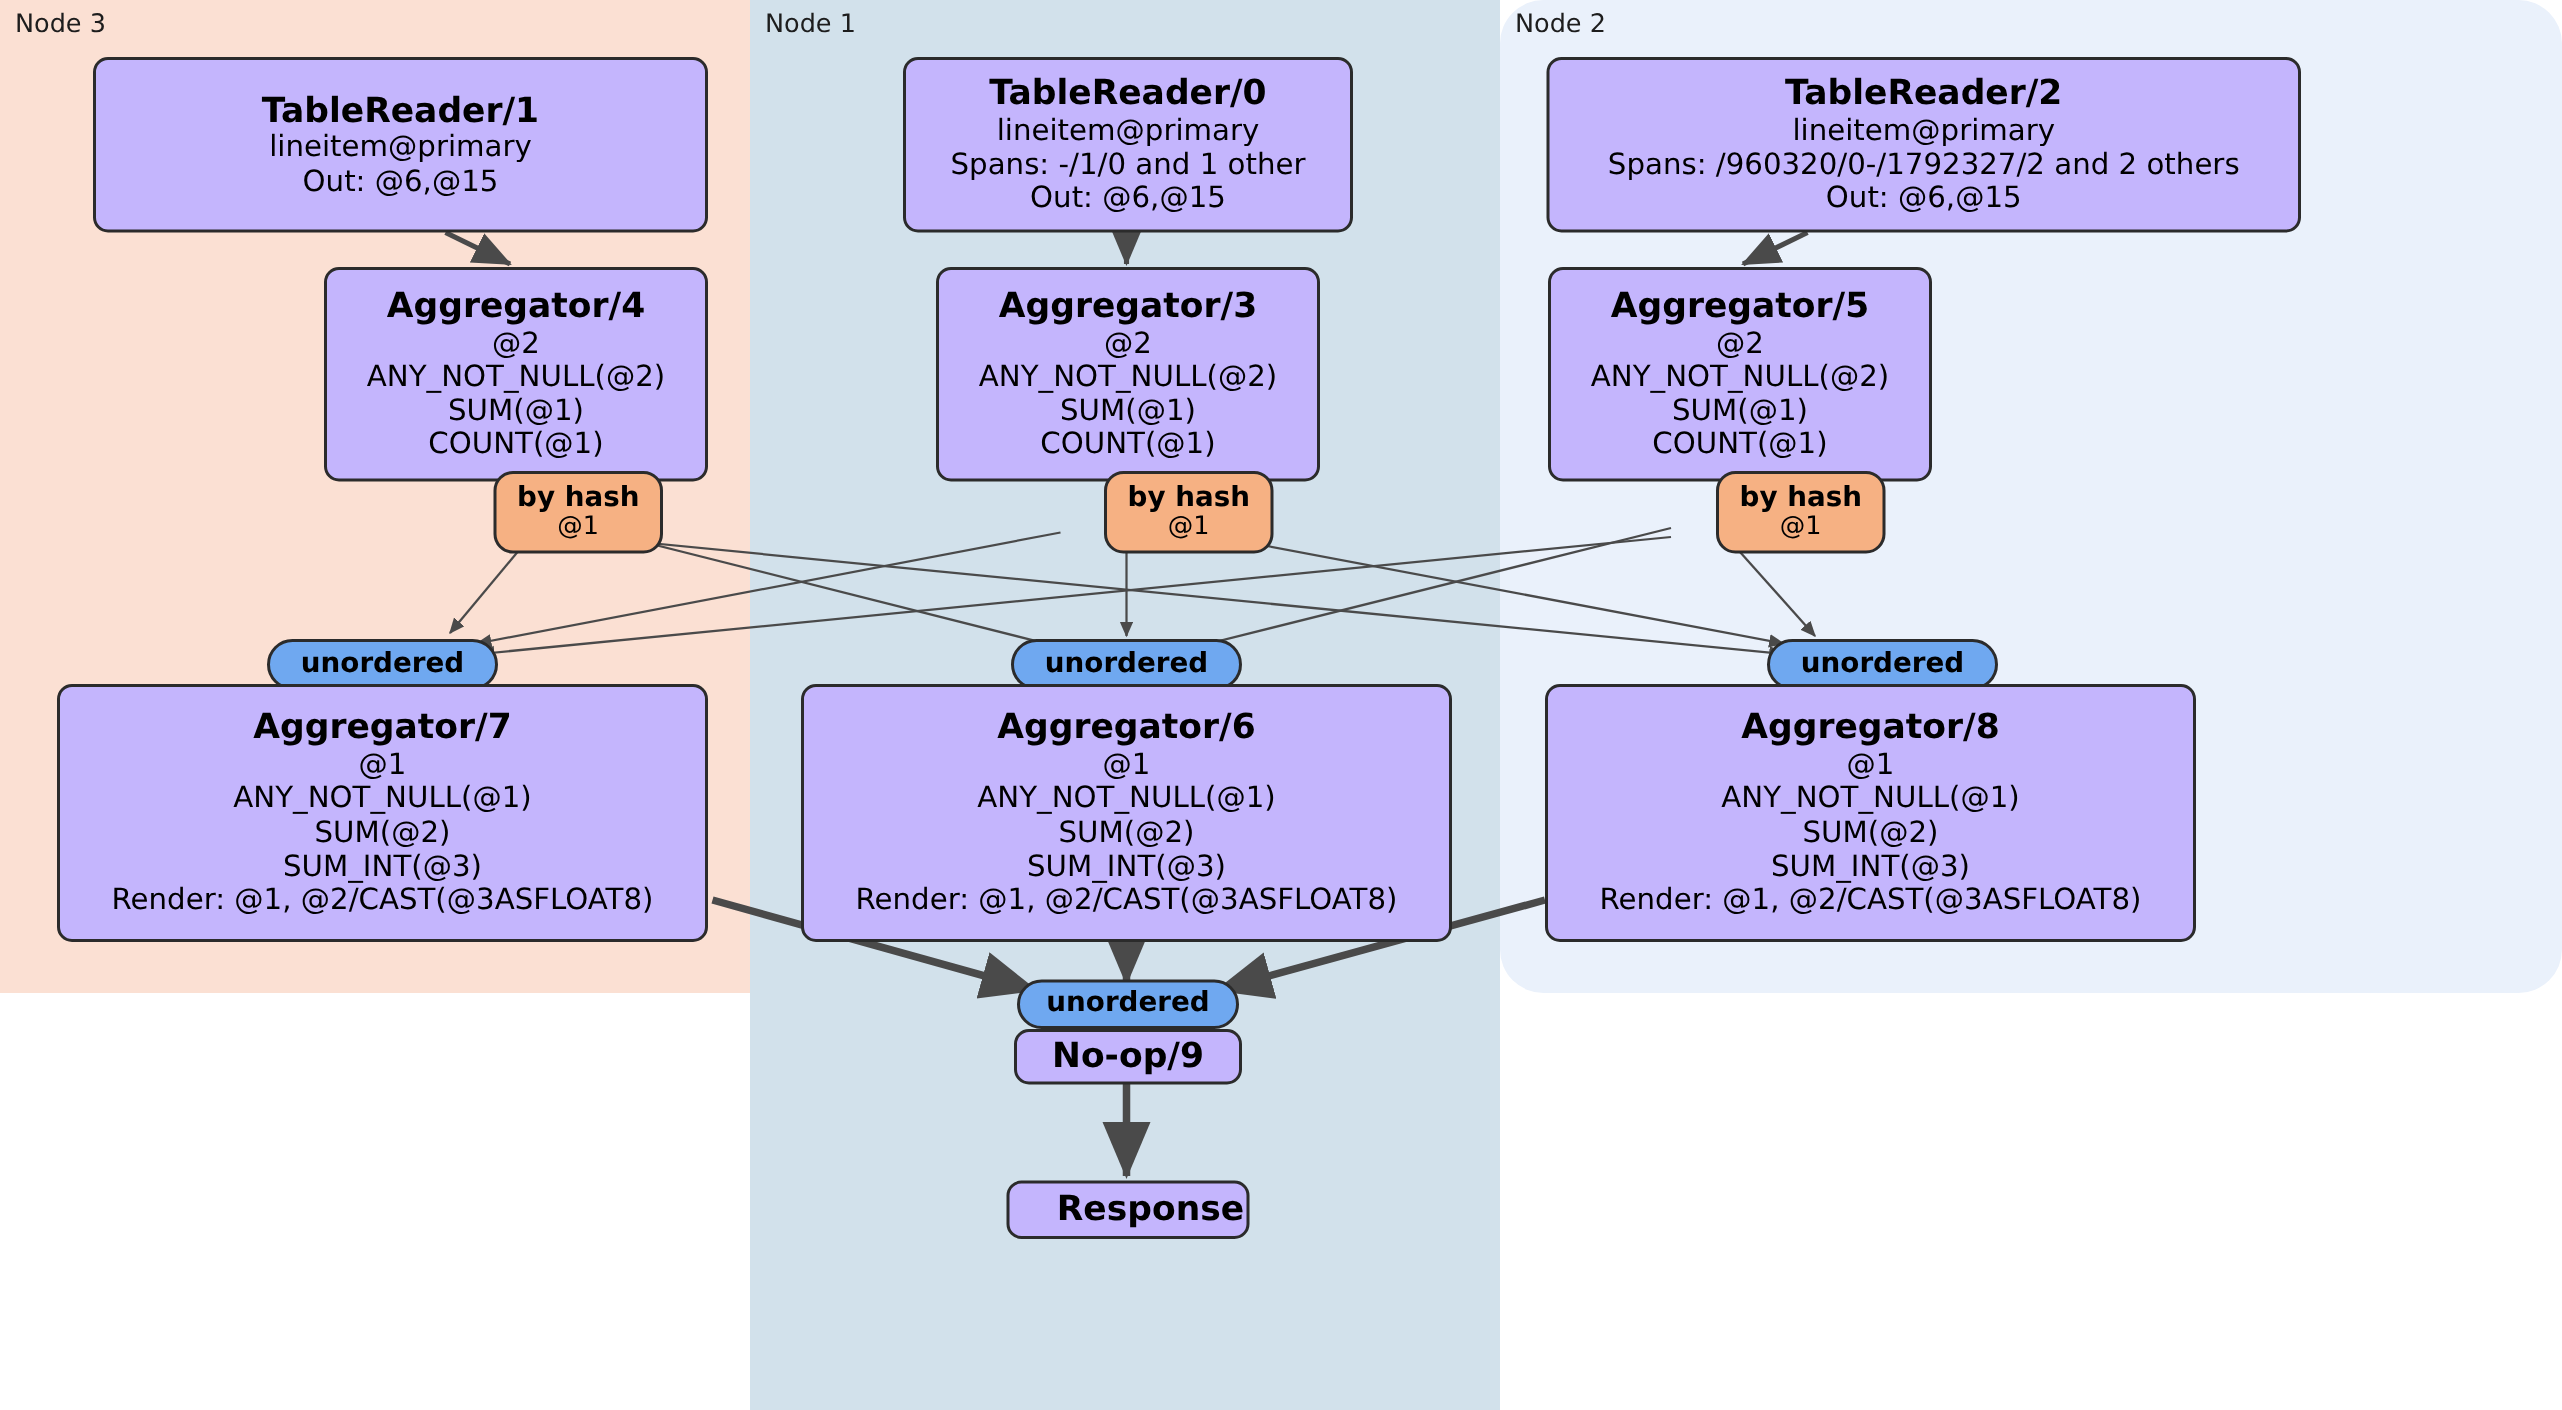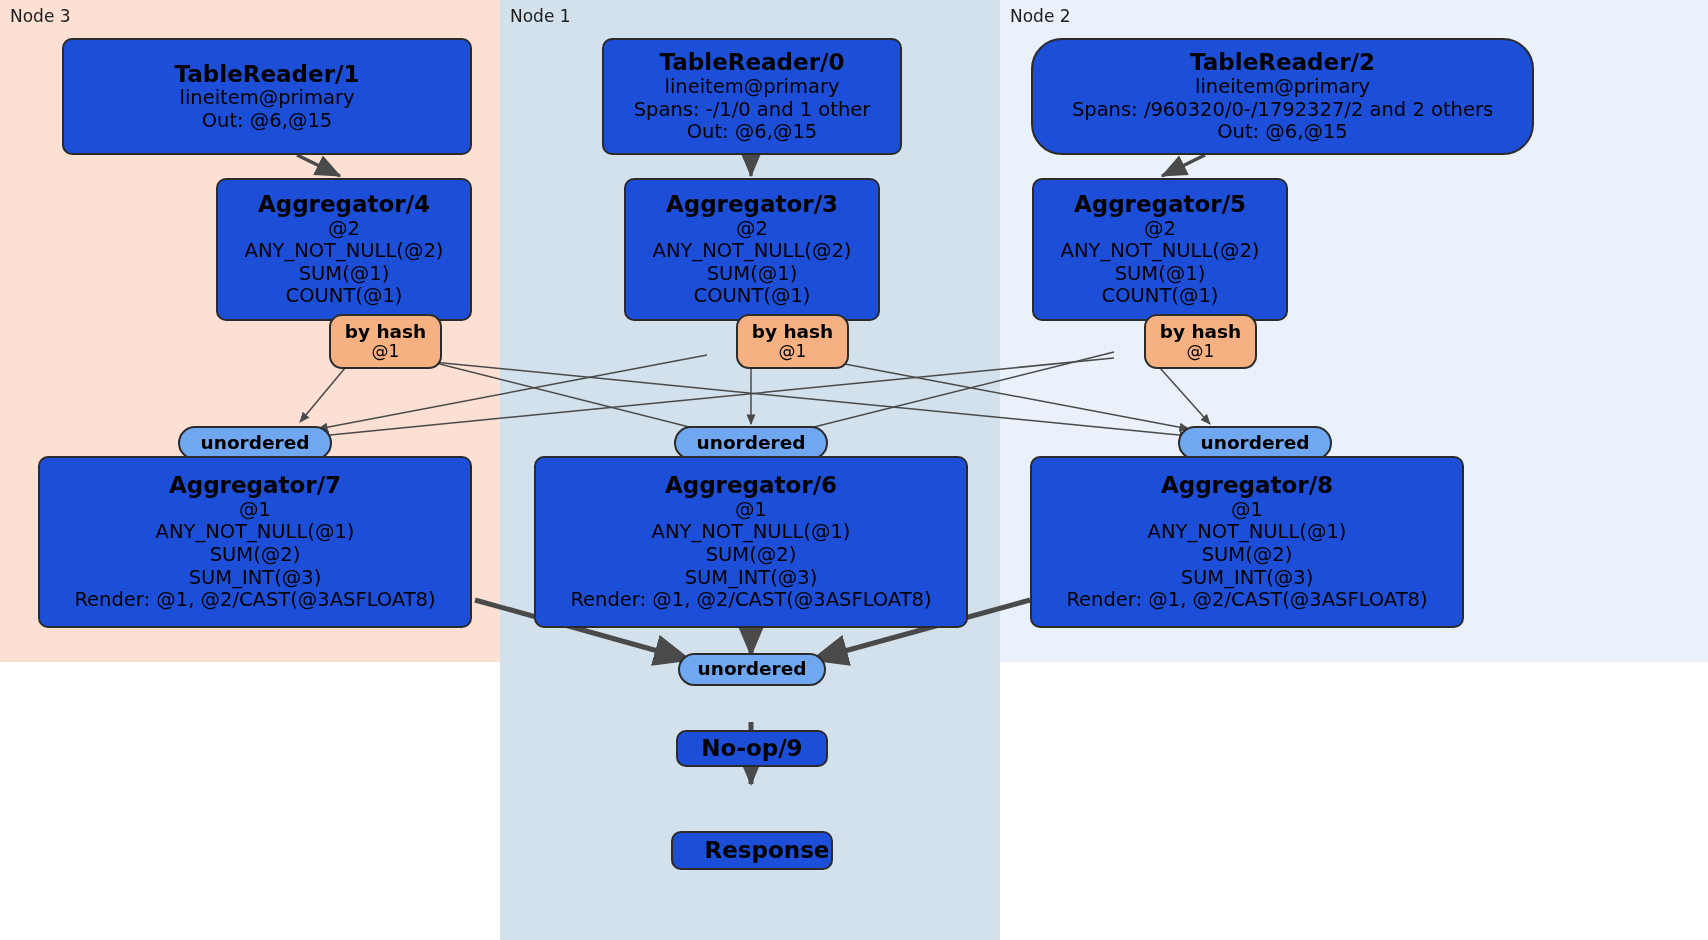--- a/index.html
+++ b/index.html
@@ -6,29 +6,29 @@
   body{width:1708px;height:940px;position:relative;overflow:hidden;
        font-family:"DejaVu Sans","Liberation Sans",sans-serif;}
   #stage{position:absolute;left:0;top:0;width:1708px;height:788px;}
 
   .node-panel{position:absolute;box-sizing:border-box;}
   .node-label{position:absolute;left:10px;top:6px;font-size:17px;color:#1d1d1d;
               white-space:nowrap;font-family:"DejaVu Sans","Liberation Sans",sans-serif;}
 
   #panel-node3{left:0px;  top:0px; width:500px;  height:662px; background:#fbe0d3;}
   #panel-node1{left:500px;top:0px; width:500px;  height:940px; background:#d2e1eb;padding-left:36px;}
-  #panel-node2{left:1000px;top:0px;width:708px;  height:662px; background:#eaf1fb;}
+  #panel-node2{left:1000px;top:0px;width:708px;  height:662px; background:#eaf1fb;border-radius:29px;}
 
-  .proc-box{position:absolute;box-sizing:border-box;background:#1d4ed8;
+  .proc-box{position:absolute;box-sizing:border-box;background:#c4b5fd;
             border:2.5px solid #2b2b2b;border-radius:10px;
             display:flex;flex-direction:column;align-items:center;
             justify-content:center;text-align:center;color:#000;}
   .proc-title{font-weight:bold;font-size:23px;line-height:1.16;white-space:nowrap;}
   .proc-line{font-size:19.5px;line-height:1.16;white-space:nowrap;}
-  .proc-box.compact{padding:3px 14px;margin-top:44px;}
+  .proc-box.compact{padding:3px 14px;}
   .proc-box.compact .proc-title{font-size:23px;}
 
   .badge{position:absolute;box-sizing:border-box;display:flex;flex-direction:column;
          align-items:center;justify-content:center;text-align:center;
          border:2.2px solid #2b2b2b;color:#000;}
   .badge-hash{background:#f6b183;border-radius:13px;margin-left:41px;}
   .badge-unordered{background:#6fa8f0;border-radius:19px;}
   .badge-t1{font-weight:bold;font-size:18.5px;line-height:1.1;white-space:nowrap;}
   .badge-t2{font-size:17px;line-height:1.1;white-space:nowrap;}
 
@@ -90,21 +90,21 @@
     <div class="proc-line">Out: @6,@15</div>
   </div>
 
   <div class="proc-box" id="tr0" style="left:602px;top:38px;width:300px;height:117px;">
     <div class="proc-title">TableReader/0</div>
     <div class="proc-line">lineitem@primary</div>
     <div class="proc-line">Spans: -/1/0 and 1 other</div>
     <div class="proc-line">Out: @6,@15</div>
   </div>
 
-  <div class="proc-box" id="tr2" style="left:1031px;top:38px;width:503px;height:117px;border-radius:31px;">
+  <div class="proc-box" id="tr2" style="left:1031px;top:38px;width:503px;height:117px;">
     <div class="proc-title">TableReader/2</div>
     <div class="proc-line">lineitem@primary</div>
     <div class="proc-line">Spans: /960320/0-/1792327/2 and 2 others</div>
     <div class="proc-line">Out: @6,@15</div>
   </div>
 
   <div class="proc-box" id="ag4" style="left:216px;top:178px;width:256px;height:143px;">
     <div class="proc-title">Aggregator/4</div>
     <div class="proc-line">@2</div>
     <div class="proc-line">ANY_NOT_NULL(@2)</div>

